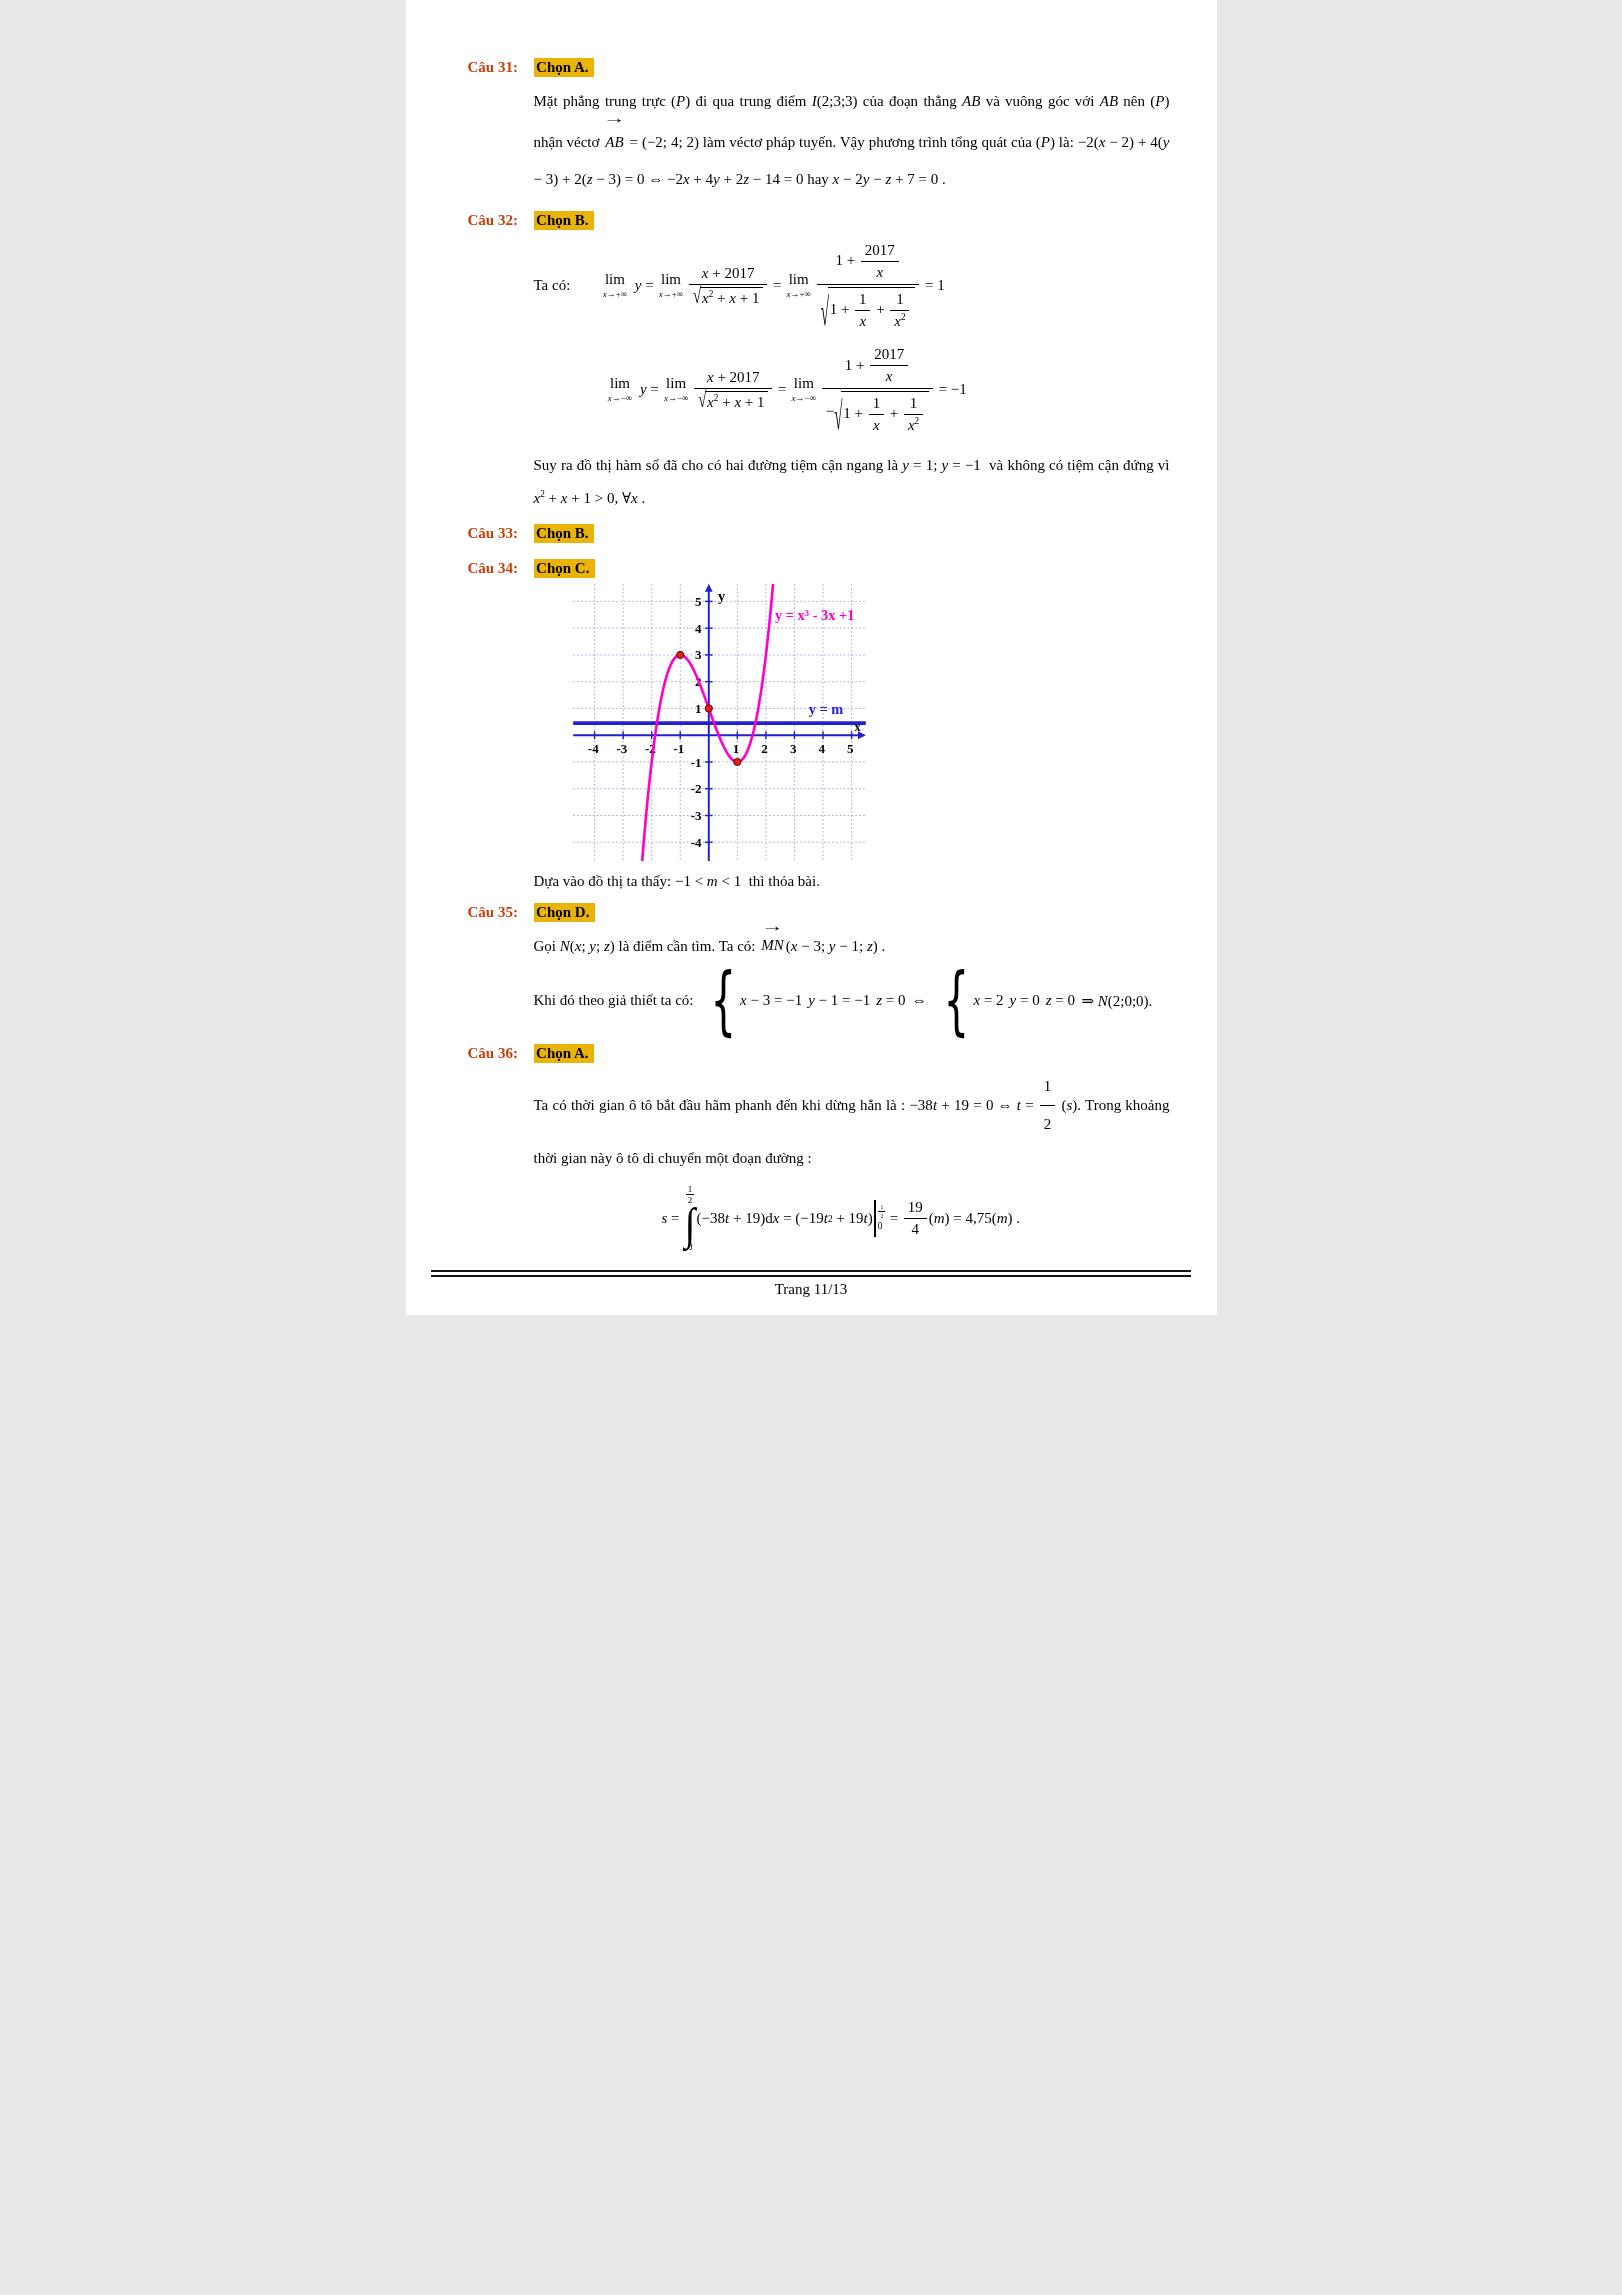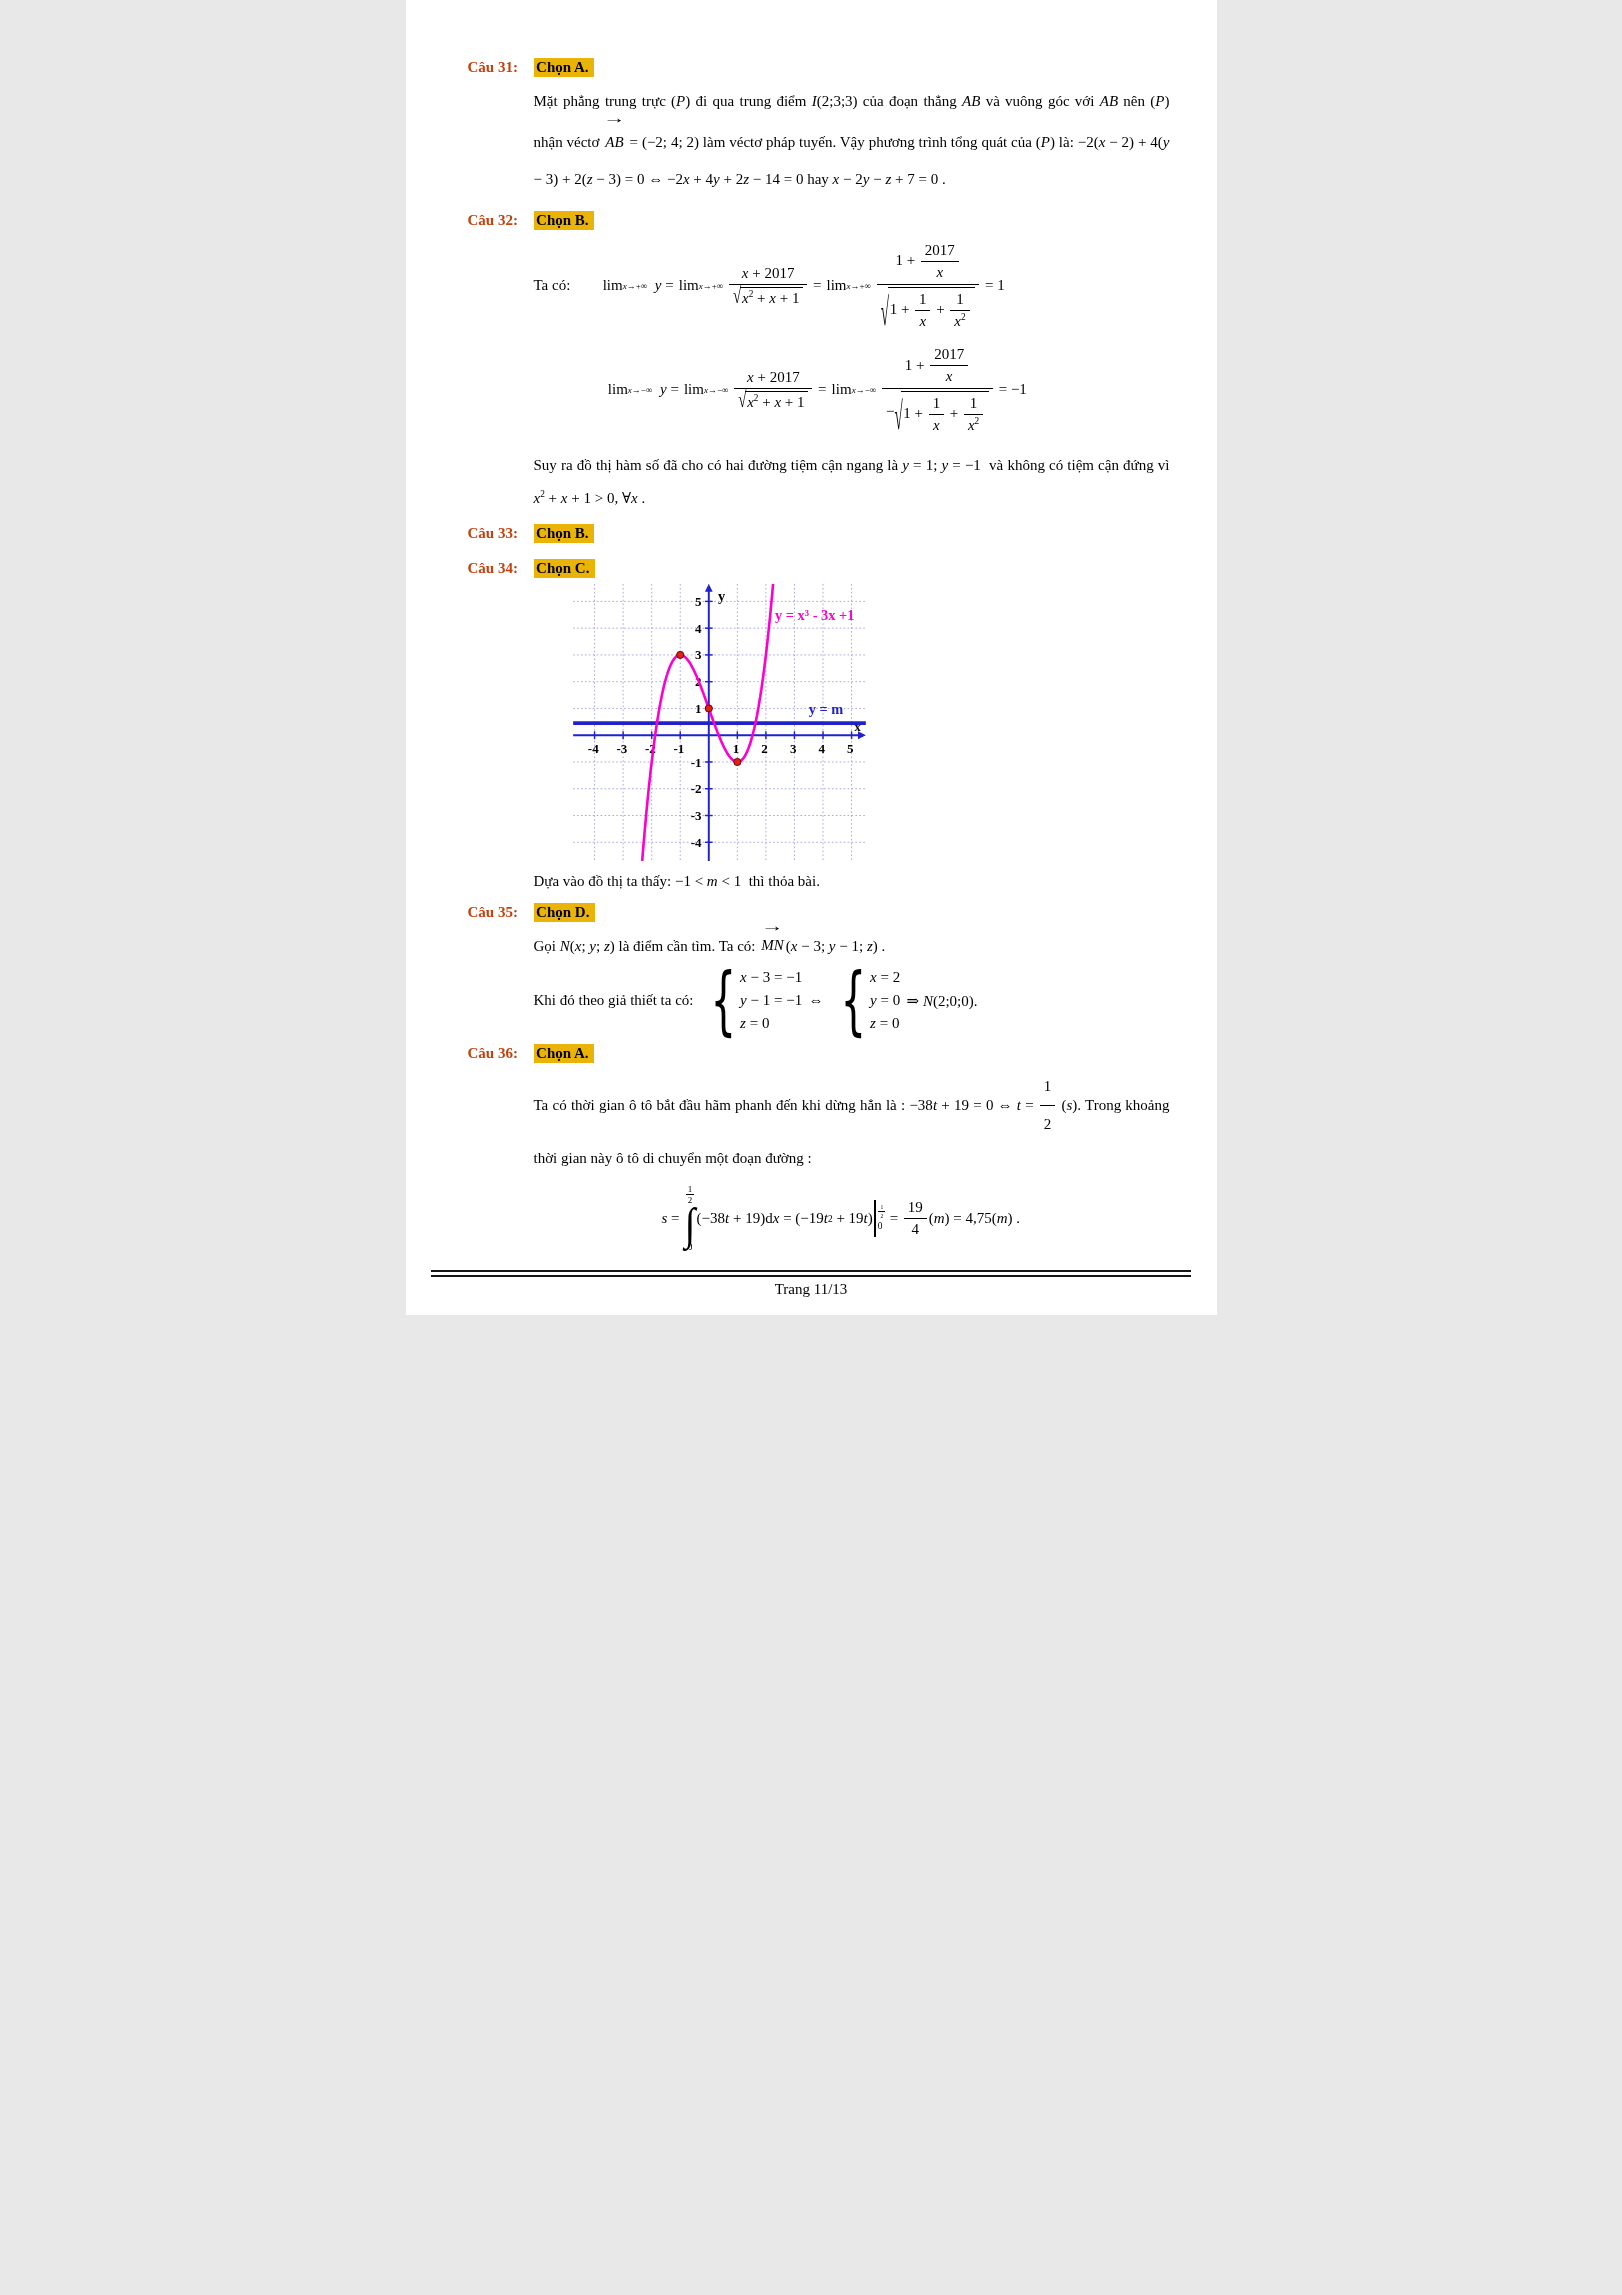--- a/index.html
+++ b/index.html
@@ -25,30 +25,30 @@
   .frac>.num{display:block; padding:0.7px 3.9px 2px; border-bottom:1.6px solid #000;}
   .frac>.den{display:block; padding:2px 3.9px 0.7px;}
   .frac.sf{font-size:0.60em; margin:0 0.7px;}
   .frac.sf>.num{border-bottom-width:1px; padding:0 2px 0.7px;}
   .frac.sf>.den{padding:0.7px 2px 0;}
   
   .sqrt{display:inline-flex; align-items:flex-end; vertical-align:middle;}
   .sqrt>.rad{line-height:1; transform-origin:50% 88%; display:inline-block; margin-right:-1.3px;}
   .sqrt>.rdc{border-top:1.6px solid #000; padding:2px 3.9px 0 2px;}
   
-  .lim{display:inline-flex; flex-direction:row; align-items:center; vertical-align:middle; margin:0 3.9px 0 1.3px;}
+  .lim{display:inline-flex; flex-direction:column; align-items:center; vertical-align:middle; margin:0 3.9px 0 1.3px;}
   .lim>.limt{line-height:1.05;}
   .lim>.lims{font-size:0.60em; line-height:1.1; margin-top:2px;}
   
   .vec{position:relative; display:inline-block; margin:0 2px; padding-top:3.9px;}
   .vec>.va{position:absolute; top:-0.62em; left:0; width:100%; text-align:center; line-height:1; transform:scaleX(1.5); transform-origin:center;}
   
   .cases{display:inline-flex; align-items:center; vertical-align:middle; margin:0 2.6px;}
   .cases>.cbrace{font-family:"DejaVu Sans",sans-serif; font-weight:normal; font-size:4.9em; line-height:0.9; transform:scale(0.55,1.02); transform-origin:center; margin-right:-6.5px;}
-  .cases>.crows{display:inline-flex; flex-direction:column; gap:6px; text-align:left;}
+  .cases>.crows{display:inline-flex; gap:6px; text-align:left;}
   
   .int{display:inline-flex; flex-direction:column; align-items:center; vertical-align:middle; line-height:1; margin:0 1.3px;}
   .int>.ig{font-size:2.6em; line-height:0.9; transform:scaleY(1.15);}
   .int>.ihi{margin-bottom:1.3px;}
   .int>.ilo{font-size:0.62em; margin-top:2px;}
   
   .ev{display:inline-flex; align-items:center; vertical-align:middle; margin-left:0.7px;}
   .ev>.ebar{width:1.6px; background:#000; height:2.5em; margin:0 2px 0 0.7px;}
   .ev>.escr{display:inline-flex; flex-direction:column; justify-content:space-between; height:2.9em; font-size:0.62em; transform:translateY(-0.1em);}
   

